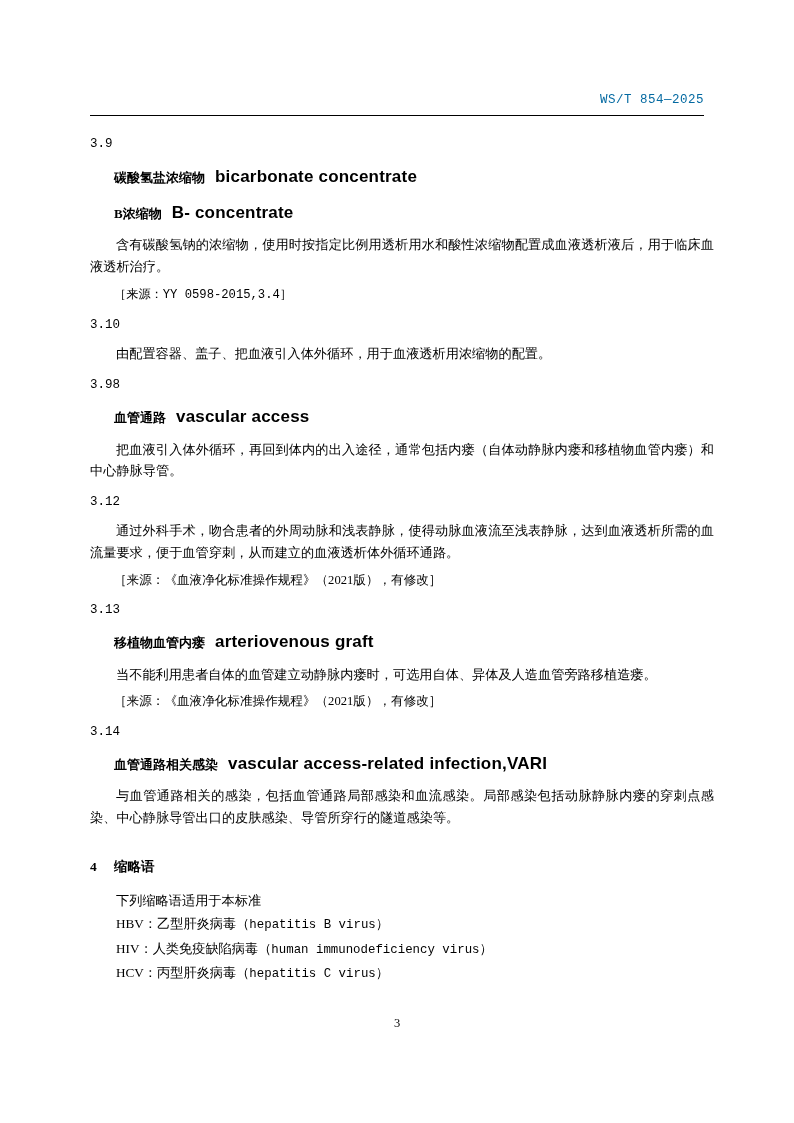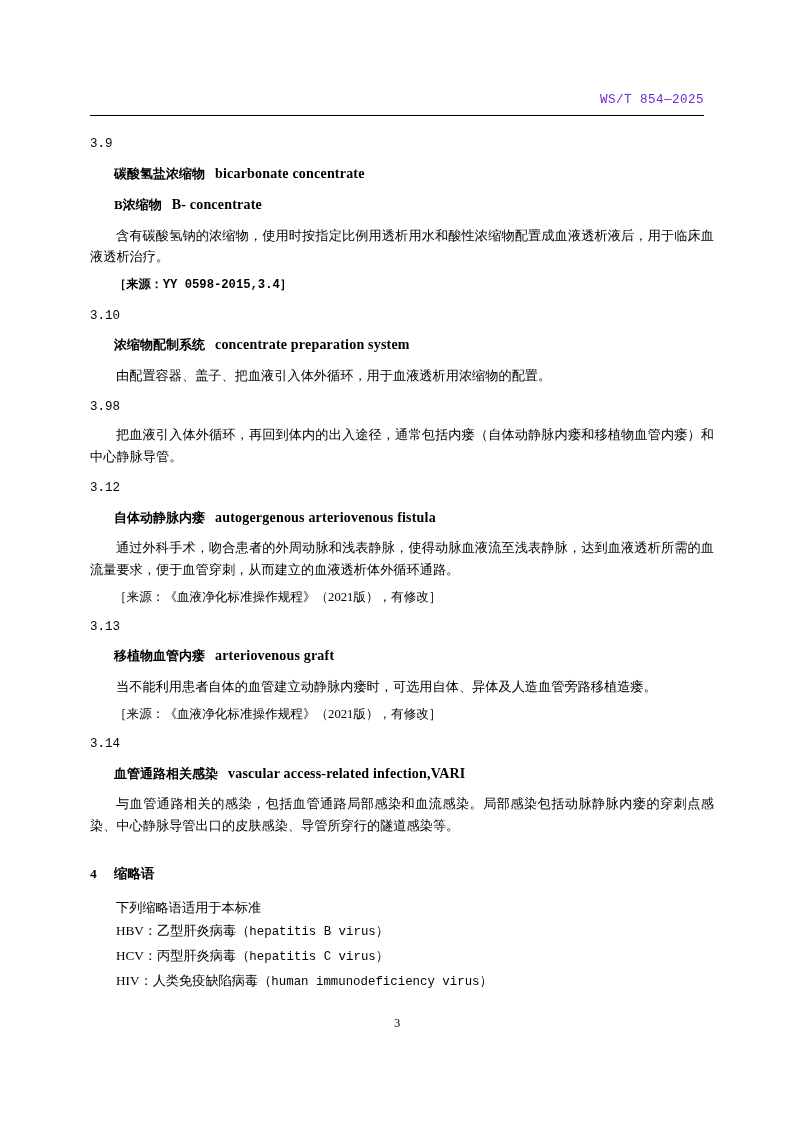--- a/index.html
+++ b/index.html
@@ -22,21 +22,21 @@
     box-sizing: border-box;
     padding: 0 90px;
   }
   .header {
     position: absolute;
     top: 93px;
     right: 90px;
     font-family: "Liberation Mono", monospace;
     font-size: 12.5px;
     letter-spacing: 0.5px;
-    color: #6d28d9;
+    color: #0369a1;
   }
   .header-rule {
     position: absolute;
     top: 115px;
     left: 90px;
     right: 90px;
     border-top: 1px solid #000;
     height: 0;
   }
   .content {
@@ -55,22 +55,22 @@
   .term-line {
     font-size: 13px;
     font-weight: bold;
     margin-top: 9px;
     margin-bottom: 0;
     padding-left: 24px;
     line-height: 1.6;
     font-family: "Liberation Serif", serif;
   }
   .term-line .en {
-    font-family: Liberation Serif, serif;
-    font-size: 14px;
+    font-family: Liberation Sans, sans-serif;
+    font-size: 17px;
     font-weight: bold;
     letter-spacing: 0.2px;
   }
   .term-line .en-gap {
     display: inline-block;
     width: 10px;
   }
   .definition {
     font-size: 13.2px;
     margin-top: 8px;
@@ -82,21 +82,20 @@
   .source {
     font-size: 12.6px;
     margin-top: 6px;
     margin-bottom: 0;
     padding-left: 24px;
     line-height: 1.6;
   }
   .source .mono {
     font-family: "Liberation Mono", monospace;
     font-size: 12.2px;
-    font-weight: bold;
   }
   .section-head {
     font-size: 13.5px;
     font-weight: bold;
     margin-top: 27px;
     margin-bottom: 0;
     line-height: 1.6;
   }
   .section-head .sec-num {
     display: inline-block;
@@ -143,32 +142,29 @@
     <div class="term-line">
       <span>碳酸氢盐浓缩物</span><span class="en-gap"></span><span class="en">bicarbonate concentrate</span>
     </div>
     <div class="term-line">
       <span>B浓缩物</span><span class="en-gap"></span><span class="en">B- concentrate</span>
     </div>
     <div class="definition">含有碳酸氢钠的浓缩物，使用时按指定比例用透析用水和酸性浓缩物配置成血液透析液后，用于临床血液透析治疗。</div>
     <div class="source"><span class="mono">［来源：YY 0598-2015,3.4］</span></div>
 
     <div class="clause-num">3.10</div>
-    <div class="term-line">
-      <span>浓缩物配制系统</span><span class="en-gap"></span><span class="en">concentrate preparation system</span>
-    </div>
     <div class="definition">由配置容器、盖子、把血液引入体外循环，用于血液透析用浓缩物的配置。</div>
 
     <div class="clause-num">3.98</div>
+    <div class="term-line">
+      <span>血管通路</span><span class="en-gap"></span><span class="en">vascular access</span>
+    </div>
     <div class="definition">把血液引入体外循环，再回到体内的出入途径，通常包括内瘘（自体动静脉内瘘和移植物血管内瘘）和中心静脉导管。</div>
 
     <div class="clause-num">3.12</div>
-    <div class="term-line">
-      <span>自体动静脉内瘘</span><span class="en-gap"></span><span class="en">autogergenous arteriovenous fistula</span>
-    </div>
     <div class="definition">通过外科手术，吻合患者的外周动脉和浅表静脉，使得动脉血液流至浅表静脉，达到血液透析所需的血流量要求，便于血管穿刺，从而建立的血液透析体外循环通路。</div>
     <div class="source">［来源：《血液净化标准操作规程》（2021版），有修改］</div>
 
     <div class="clause-num">3.13</div>
     <div class="term-line">
       <span>移植物血管内瘘</span><span class="en-gap"></span><span class="en">arteriovenous graft</span>
     </div>
     <div class="definition">当不能利用患者自体的血管建立动静脉内瘘时，可选用自体、异体及人造血管旁路移植造瘘。</div>
     <div class="source">［来源：《血液净化标准操作规程》（2021版），有修改］</div>
 
@@ -180,23 +176,23 @@
 
     <div class="section-head">
       <span class="sec-num">4</span><span>缩略语</span>
     </div>
     <div class="abbr-intro">下列缩略语适用于本标准</div>
 
     <div class="abbr-item">
       <span>HBV：</span><span>乙型肝炎病毒（</span><span class="mono">hepatitis B virus</span><span>）</span>
     </div>
     <div class="abbr-item">
-      <span>HCV：</span><span>丙型肝炎病毒（</span><span class="mono">hepatitis C virus</span><span>）</span>
+      <span>HIV：</span><span>人类免疫缺陷病毒（</span><span class="mono">human immunodeficiency virus</span><span>）</span>
     </div>
     <div class="abbr-item">
-      <span>HIV：</span><span>人类免疫缺陷病毒（</span><span class="mono">human immunodeficiency virus</span><span>）</span>
+      <span>HCV：</span><span>丙型肝炎病毒（</span><span class="mono">hepatitis C virus</span><span>）</span>
     </div>
 
   </div>
 
   <div class="footer">3</div>
 
 </div>
 
 </body></html>

